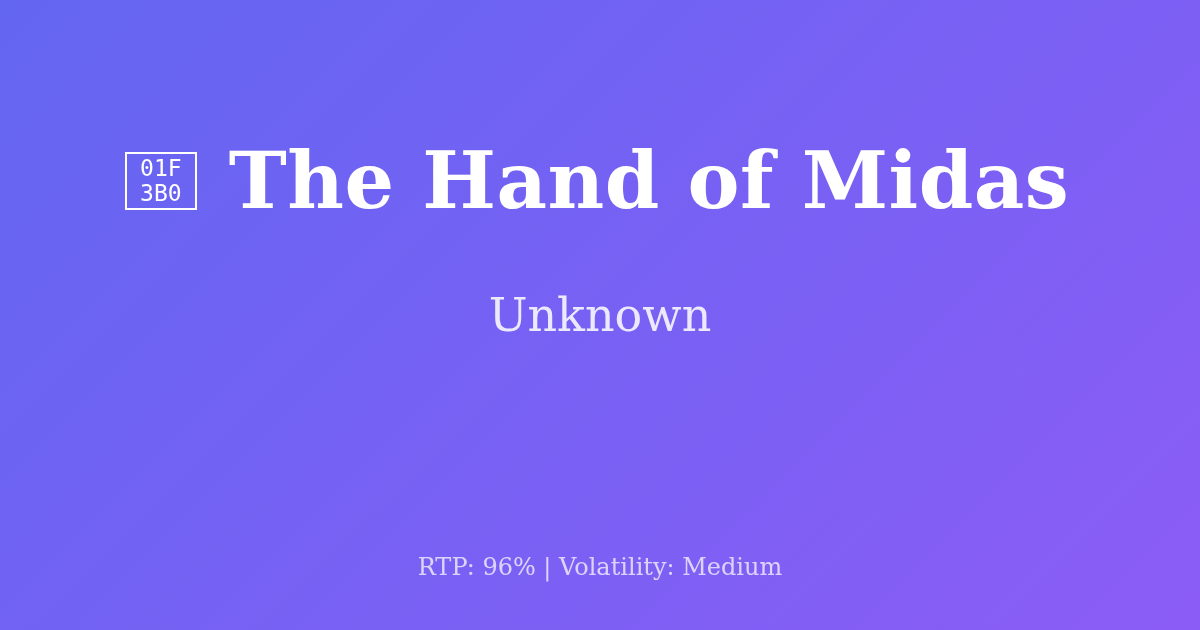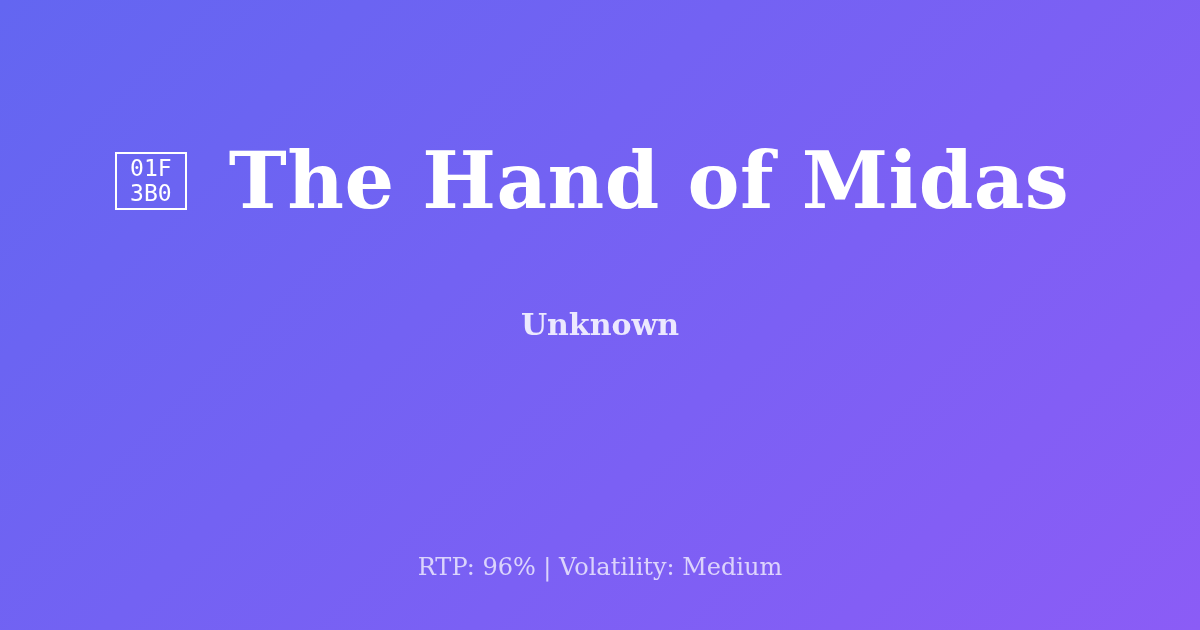--- a/index.html
+++ b/index.html
@@ -70,27 +70,27 @@
     letter-spacing: 0px;
   }
 
   .title {
     font-family: "DejaVu Serif", "Liberation Serif", serif;
     font-weight: 700;
     font-size: 78px;
     line-height: 84px;
     color: #ffffff;
     letter-spacing: 0.5px;
-    margin: 16px;
+    margin: 6px;
   }
 
   .subtitle {
     font-family: "DejaVu Serif", "Liberation Serif", serif;
-    font-weight: 700;
-    font-size: 30px;
+    font-weight: 400;
+    font-size: 46px;
     line-height: 48px;
     color: rgba(255, 255, 255, 0.86);
     margin: 0;
     padding-top: 62px;
     white-space: nowrap;
   }
 
   .footer {
     position: absolute;
     left: 0;

